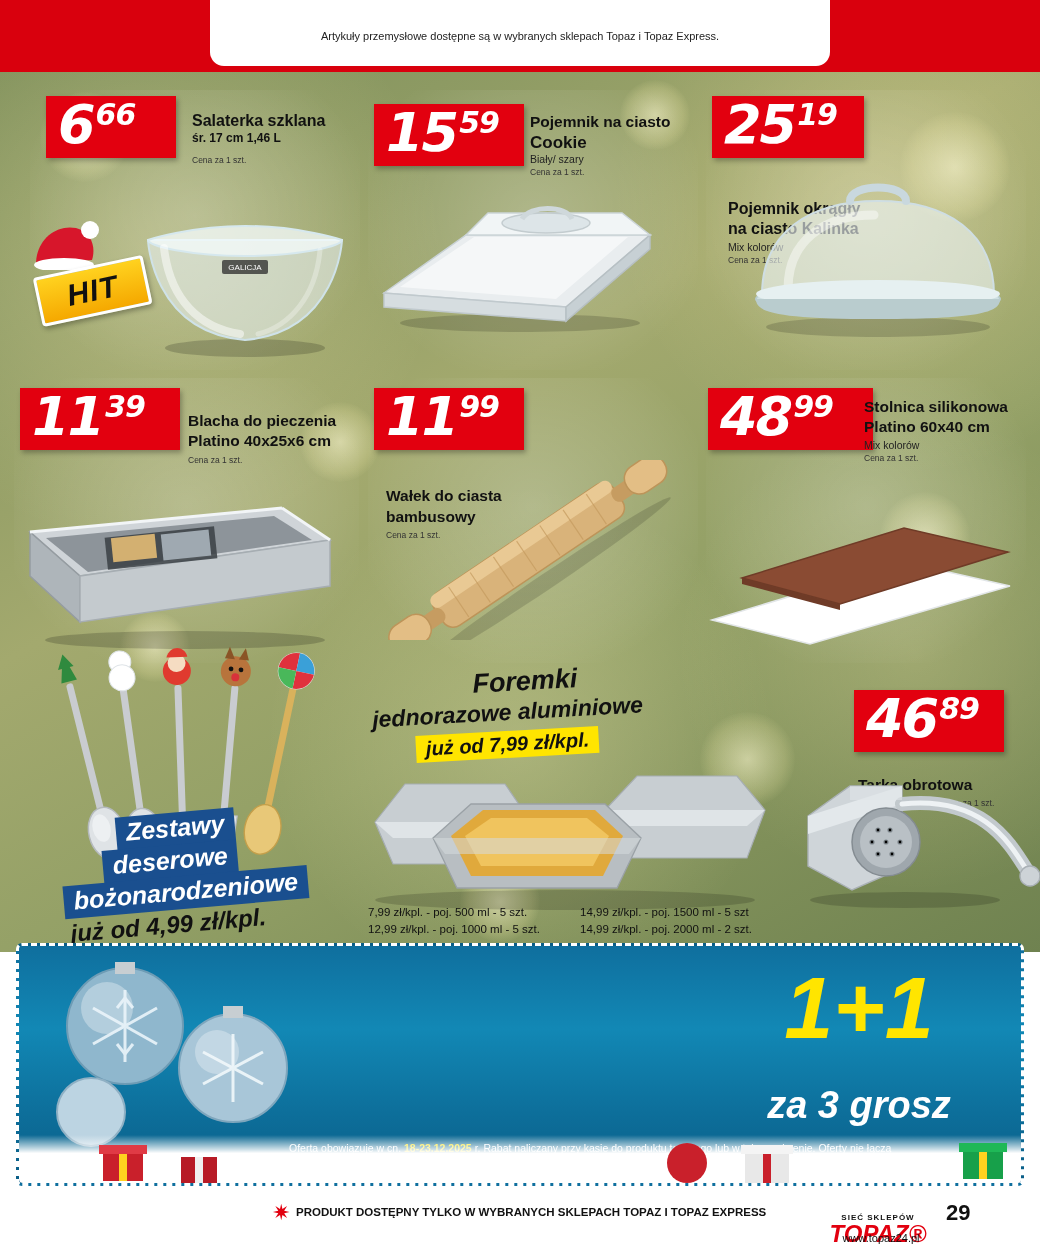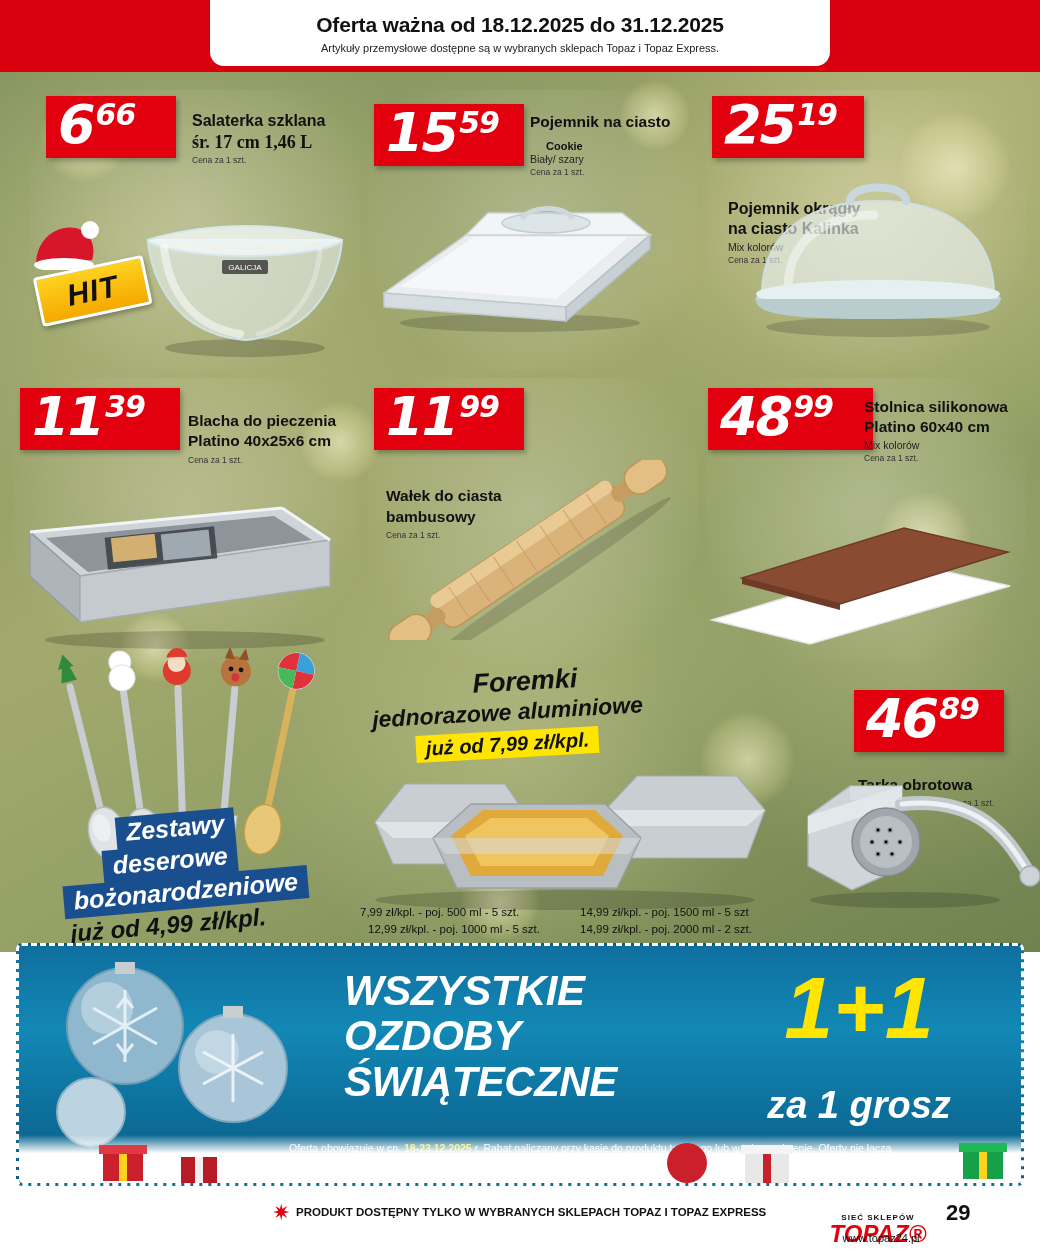--- a/index.html
+++ b/index.html
@@ -205,21 +205,20 @@
   }
   .topaz-small { font-size: 8px; color: #111; font-style: normal; letter-spacing: 1px; }
   .topaz-url { position: absolute; left: 806px; top: 46px; width: 150px; font-size: 11px; color: #111; text-align: center; }
   .pagenum { position: absolute; left: 946px; top: 14px; font-size: 22px; font-weight: bold; color: #111; }
 </style>
 </head>
 <body>
 
 <div class="header">
   <div class="header-white">
-    <div class="header-title">Oferta ważna od 18.12.2025 do 31.12.2025</div>
     <div class="header-sub">Artykuły przemysłowe dostępne są w wybranych sklepach Topaz i Topaz Express.</div>
   </div>
 </div>
 
 <div class="bg">
   <div class="bokeh" style="left:40px;  top:20px;  width:90px;  height:90px;"></div>
   <div class="bokeh" style="left:620px; top:8px;   width:70px;  height:70px;"></div>
   <div class="bokeh" style="left:900px; top:40px;  width:110px; height:110px;"></div>
   <div class="bokeh" style="left:300px; top:330px; width:80px;  height:80px;"></div>
   <div class="bokeh" style="left:880px; top:420px; width:90px;  height:90px;"></div>
@@ -233,21 +232,21 @@
 <div class="tile-soft" style="left:706px; top:90px;  width:320px; height:280px;"></div>
 <div class="tile-soft" style="left:14px;  top:378px; width:345px; height:285px;"></div>
 <div class="tile-soft" style="left:368px; top:378px; width:330px; height:285px;"></div>
 <div class="tile-soft" style="left:706px; top:378px; width:320px; height:285px;"></div>
 
 <div class="price" style="left:46px; top:96px; width:130px; height:62px;">
   <span class="int" style="font-size:54px;">6</span>
   <span class="dec" style="font-size:30px;">66</span>
 </div>
 <div class="pname" style="left:192px; top:112px; font-size:16px;">Salaterka szklana</div>
-<div class="pname" style="left:192px; top:132px; font-size:18px;font-family:Liberation Serif, serif;">śr. 17 cm 1,46 L</div>
+<div class="pname" style="left:192px; top:132px; font-size:12px;">śr. 17 cm 1,46 L</div>
 <div class="punit" style="left:192px; top:155px; font-size:8.5px;">Cena za 1 szt.</div>
 
 <svg class="glass-bowl" viewBox="0 0 230 160">
   <ellipse cx="115" cy="148" rx="80" ry="9" fill="rgba(0,0,0,0.18)"></ellipse>
   <path d="M18,40 C18,40 22,132 115,140 C208,132 212,40 212,40 Z" fill="rgba(233,243,246,0.55)" stroke="#cfe2e8" stroke-width="2"></path>
   <path d="M18,40 C18,40 60,26 115,26 C170,26 212,40 212,40 C212,46 170,56 115,56 C60,56 18,46 18,40 Z" fill="rgba(245,252,254,0.75)" stroke="#d6e8ee" stroke-width="2"></path>
   <path d="M34,48 C40,100 70,128 110,134" fill="none" stroke="rgba(255,255,255,0.85)" stroke-width="8" stroke-linecap="round" opacity="0.6"></path>
   <path d="M190,50 C186,96 160,126 128,134" fill="none" stroke="rgba(255,255,255,0.6)" stroke-width="5" stroke-linecap="round" opacity="0.5"></path>
   <rect x="92" y="60" width="46" height="14" rx="2" fill="#2a2a2a" opacity="0.75"></rect>
   <text x="115" y="70" font-size="8" fill="#fff" text-anchor="middle" font-family="Liberation Sans">GALICJA</text>
@@ -262,21 +261,21 @@
   <div class="hit-body">
       <span>HIT</span>
     </div>
 </div>
 
 <div class="price" style="left:374px; top:104px; width:150px; height:62px;">
   <span class="int" style="font-size:54px;">15</span>
   <span class="dec" style="font-size:30px;">59</span>
 </div>
 <div class="pname" style="left:530px; top:113px; font-size:15.5px;">Pojemnik na ciasto</div>
-<div class="pname" style="left:530px; top:140px; font-size:11px;margin-left:16px;">Cookie</div>
+<div class="pname" style="left:530px; top:133px; font-size:17px;">Cookie</div>
 <div class="pdesc" style="left:530px; top:153px; font-size:10.5px;">Biały/ szary</div>
 <div class="punit" style="left:530px; top:167px; font-size:8.5px;">Cena za 1 szt.</div>
 
 <svg class="cookie-box" viewBox="0 0 290 160">
   <ellipse cx="150" cy="148" rx="120" ry="9" fill="rgba(0,0,0,0.16)"></ellipse>
   <path d="M14,118 L96,60 L280,60 L196,132 Z" fill="#e9edef" stroke="#c9d2d6" stroke-width="1.5"></path>
   <path d="M14,118 L14,132 L196,146 L196,132 Z" fill="#d6dde0" stroke="#c0c9cd" stroke-width="1.5"></path>
   <path d="M196,132 L196,146 L280,74 L280,60 Z" fill="#c7d0d4" stroke="#b7c0c4" stroke-width="1.5"></path>
   <path d="M30,112 L104,62 L258,62 L186,124 Z" fill="rgba(255,255,255,0.55)"></path>
   <path d="M96,60 L118,38 L252,38 L280,60 Z" fill="#f1f5f6" stroke="#ccd5d8" stroke-width="1.5"></path>
@@ -441,21 +440,21 @@
 
   <path d="M250,50 L282,16 L382,16 L410,50 L392,98 L272,98 Z" fill="#c8ced2" stroke="#a6adb2" stroke-width="1.2"></path>
   <path d="M250,50 L410,50 L392,66 L272,66 Z" fill="#dfe4e7"></path>
 
   <path d="M78,78 L116,44 L250,44 L286,78 L262,128 L102,128 Z" fill="#b8bec2" stroke="#9aa1a6" stroke-width="1.3"></path>
   <path d="M96,76 L128,50 L240,50 L268,76 L248,116 L116,116 Z" fill="#e0a93c"></path>
   <path d="M110,76 L136,58 L232,58 L254,76 L238,106 L126,106 Z" fill="#f0c45e"></path>
   <path d="M78,78 L286,78 L274,94 L90,94 Z" fill="#d6dbde" opacity="0.55"></path>
 </svg>
 
-<div class="spec" style="left:360px; top:906px;">7,99 zł/kpl. - poj. 500 ml - 5 szt.</div>
+<div class="spec" style="left:368px; top:906px;">7,99 zł/kpl. - poj. 500 ml - 5 szt.</div>
 <div class="spec" style="left:368px; top:923px;">12,99 zł/kpl. - poj. 1000 ml - 5 szt.</div>
 <div class="spec" style="left:580px; top:906px;">14,99 zł/kpl. - poj. 1500 ml - 5 szt</div>
 <div class="spec" style="left:580px; top:923px;">14,99 zł/kpl. - poj. 2000 ml - 2 szt.</div>
 
 <div class="price" style="left:854px; top:690px; width:150px; height:62px;">
   <span class="int" style="font-size:54px;">46</span>
   <span class="dec" style="font-size:30px;">89</span>
 </div>
 <div class="pname" style="left:858px; top:776px; font-size:15.5px;">Tarka obrotowa</div>
 <div class="punit" style="left:940px; top:798px; font-size:8.5px;">Cena za 1 szt.</div>
@@ -500,28 +499,23 @@
     <circle cx="178" cy="92" r="22" fill="rgba(255,255,255,0.3)"></circle>
     <g stroke="#f1f8fb" stroke-width="3" opacity="0.9">
       <line x1="194" y1="74" x2="194" y2="142"></line>
       <line x1="164" y1="92" x2="224" y2="124"></line>
       <line x1="164" y1="124" x2="224" y2="92"></line>
     </g>
     <rect x="184" y="46" width="20" height="12" fill="#c7ced2"></rect>
     <circle cx="52" cy="152" r="34" fill="#bcd4e2" stroke="#8fb0c4" stroke-width="2"></circle>
   </svg>
 
-  <div class="promo-text">
-    <div>WSZYSTKIE</div>
-    <div>OZDOBY</div>
-    <div>ŚWIĄTECZNE</div>
-  </div>
 
   <div class="promo-1plus1">1+1</div>
-  <div class="promo-grosz">za 1 grosz</div>
+  <div class="promo-grosz">za 3 grosz</div>
 
   <div class="promo-note">
     <span>Oferta obowiązuje w cn. </span><b>18-23.12.2025</b><span> r. Rabat naliczany przy kasie do produktu tańszego lub w tej samej cenie. Oferty nie łączą się.</span>
   </div>
 
   <div class="snowline"></div>
 
   <svg style="position:absolute; left:70px; bottom:0; width:160px; height:52px;" viewBox="0 0 160 52">
     <rect x="14" y="20" width="40" height="30" fill="#c9202b"></rect>
     <rect x="30" y="20" width="8" height="30" fill="#ffd21f"></rect>

